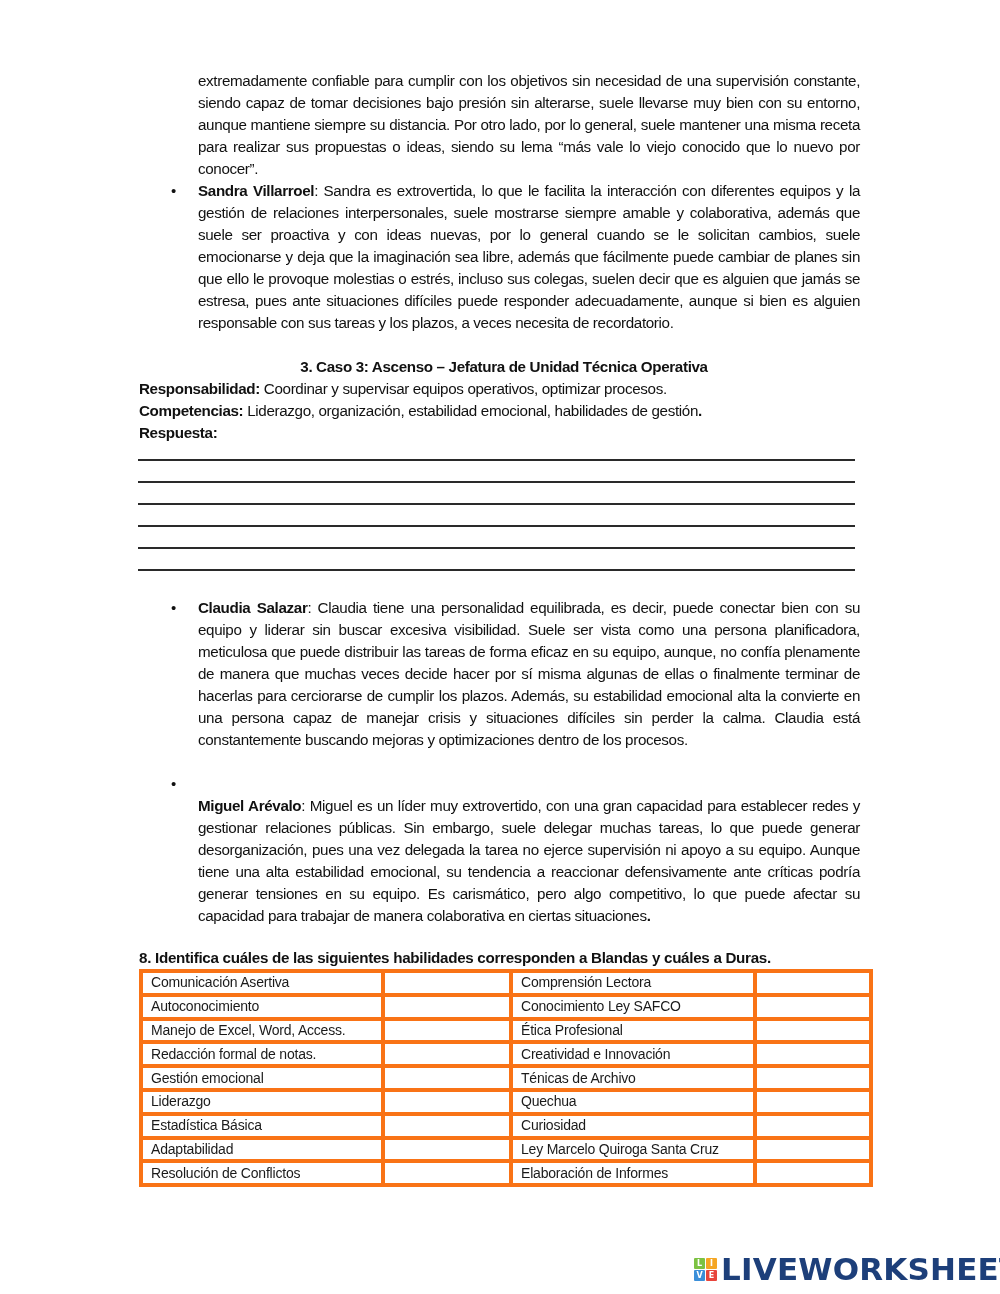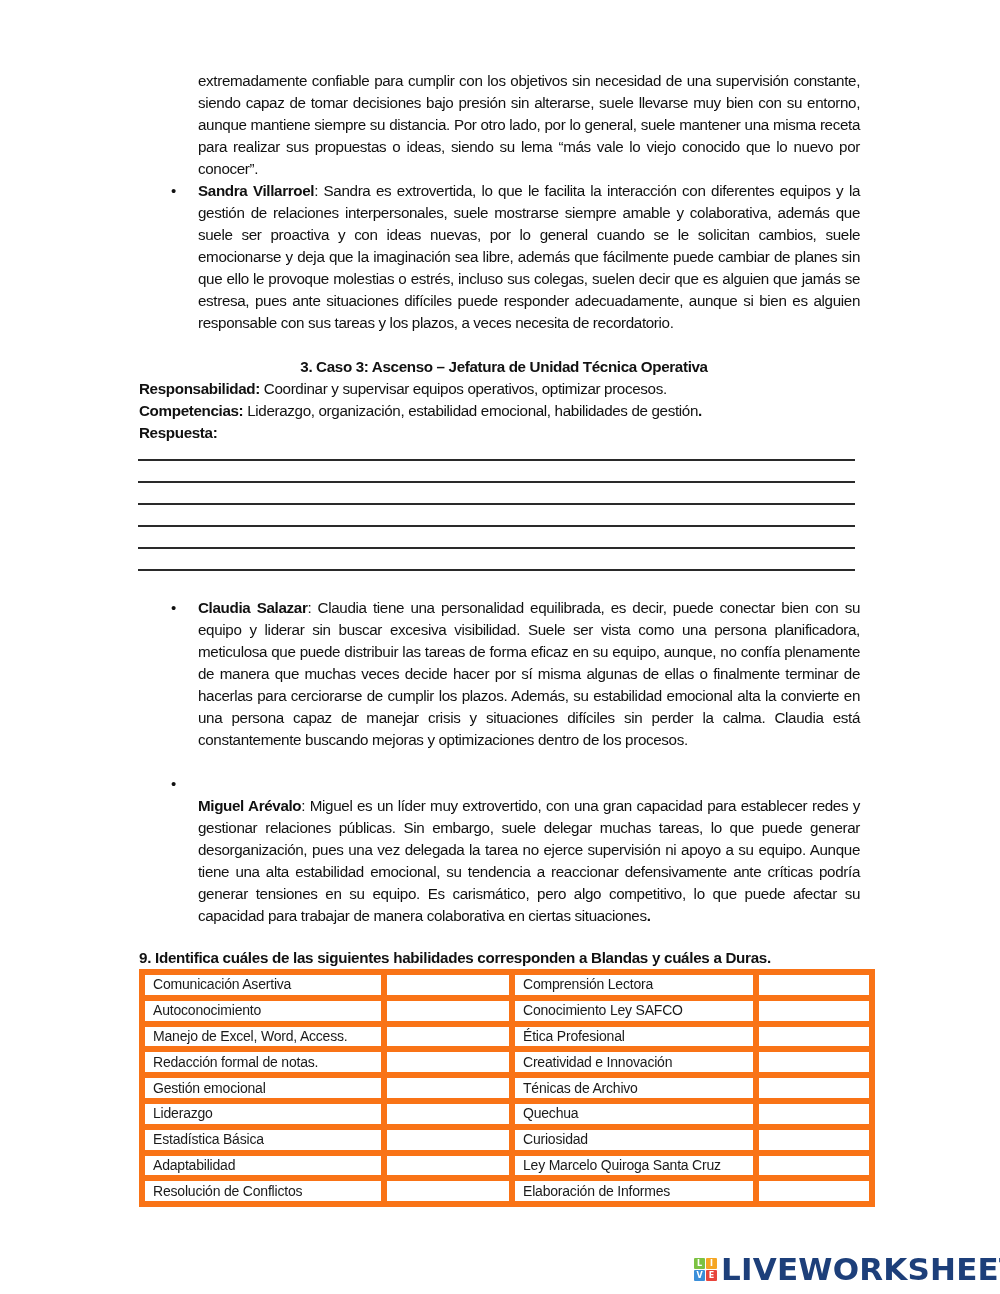--- a/index.html
+++ b/index.html
@@ -32,21 +32,21 @@
     position: absolute; left: 139px; top: 947px;
     font-size: 15.2px; line-height: 22px; font-weight: bold; letter-spacing: -0.3px;
   }
 
   table.skills {
     position: absolute; left: 139px; top: 969px;
     border-collapse: collapse; table-layout: fixed;
     font-size: 14px; letter-spacing: -0.2px;
   }
   table.skills td {
-    border: 6px solid #f97316; height: 19.8px; padding: 0 0 0 8px;
+    border: 4px solid #f97316; height: 19.8px; padding: 0 0 0 8px;
     line-height: 19px; white-space: nowrap; overflow: hidden;
     color: #1a1a1a;
   }
   table.skills td.blank { padding: 0; }
   col.c1 { width: 242px; } col.c2 { width: 128px; }
   col.c3 { width: 244px; } col.c4 { width: 116px; }
 
   .logo {
     position: absolute; left: 694px; top: 1254px; height: 30px;
     display: flex; align-items: center;
@@ -98,21 +98,21 @@
   <div class="bullet" style="top:597px;">•</div>
   <div class="para" style="top:597px;">
     <b>Claudia Salazar</b><span>: Claudia tiene una personalidad equilibrada, es decir, puede conectar bien con su equipo y liderar sin buscar excesiva visibilidad. Suele ser vista como una persona planificadora, meticulosa que puede distribuir las tareas de forma eficaz en su equipo, aunque, no confía plenamente de manera que muchas veces decide hacer por sí misma algunas de ellas o finalmente terminar de hacerlas para cerciorarse de cumplir los plazos. Además, su estabilidad emocional alta la convierte en una persona capaz de manejar crisis y situaciones difíciles sin perder la calma. Claudia está constantemente buscando mejoras y optimizaciones dentro de los procesos.</span>
   </div>
 
   <div class="bullet" style="top:773px;">•</div>
   <div class="para" style="top:795px;">
     <b>Miguel Arévalo</b><span>: Miguel es un líder muy extrovertido, con una gran capacidad para establecer redes y gestionar relaciones públicas. Sin embargo, suele delegar muchas tareas, lo que puede generar desorganización, pues una vez delegada la tarea no ejerce supervisión ni apoyo a su equipo. Aunque tiene una alta estabilidad emocional, su tendencia a reaccionar defensivamente ante críticas podría generar tensiones en su equipo. Es carismático, pero algo competitivo, lo que puede afectar su capacidad para trabajar de manera colaborativa en ciertas situaciones</span><b>.</b>
   </div>
 
-  <div class="section4-title">9. Identifica cuáles de las siguientes habilidades corresponden a Blandas y cuáles a Duras.</div>
+  <div class="section4-title">8. Identifica cuáles de las siguientes habilidades corresponden a Blandas y cuáles a Duras.</div>
 
   <table class="skills">
     <colgroup>
         <col class="c1">
         <col class="c2">
         <col class="c3">
         <col class="c4">
       </colgroup>
     <tbody id="skills-body">
         <tr>

